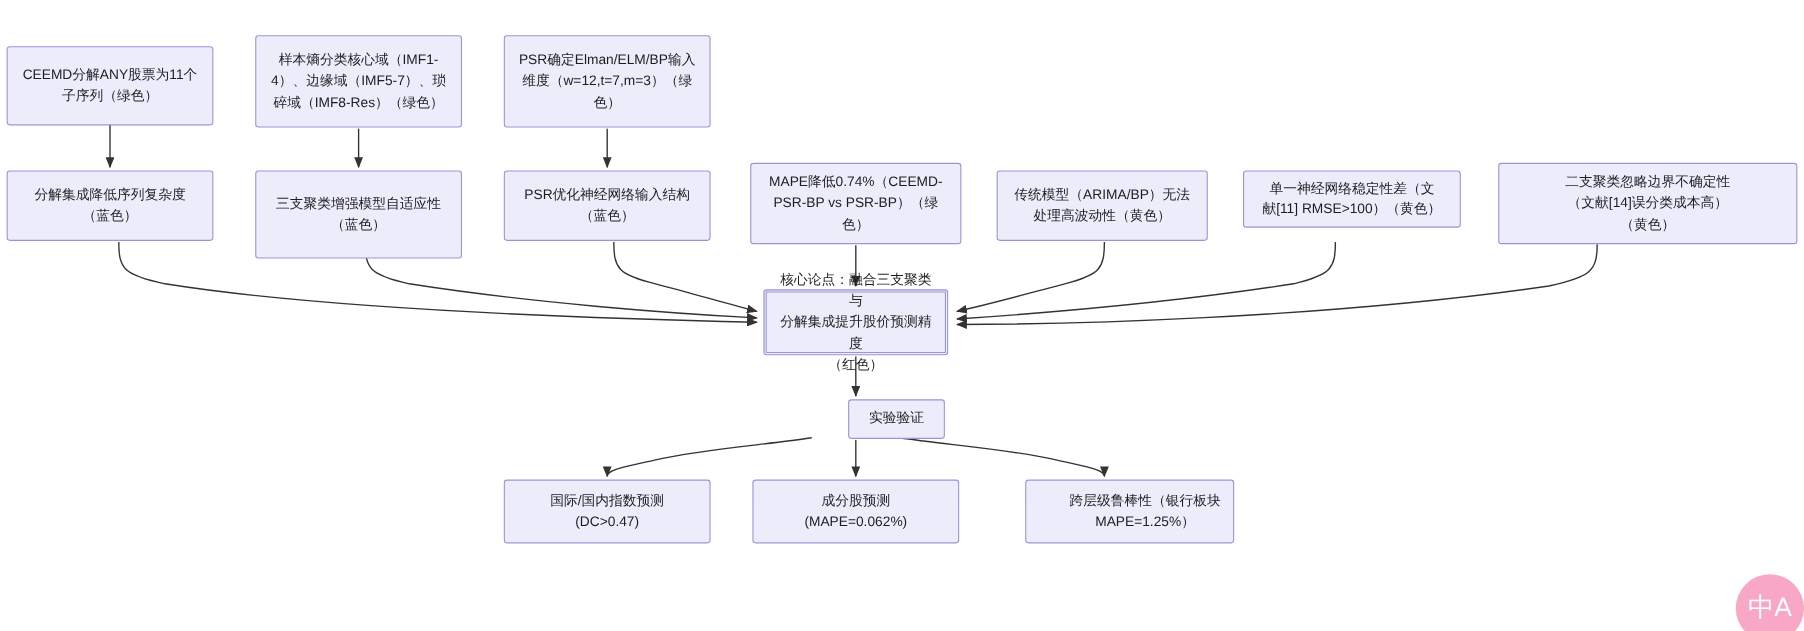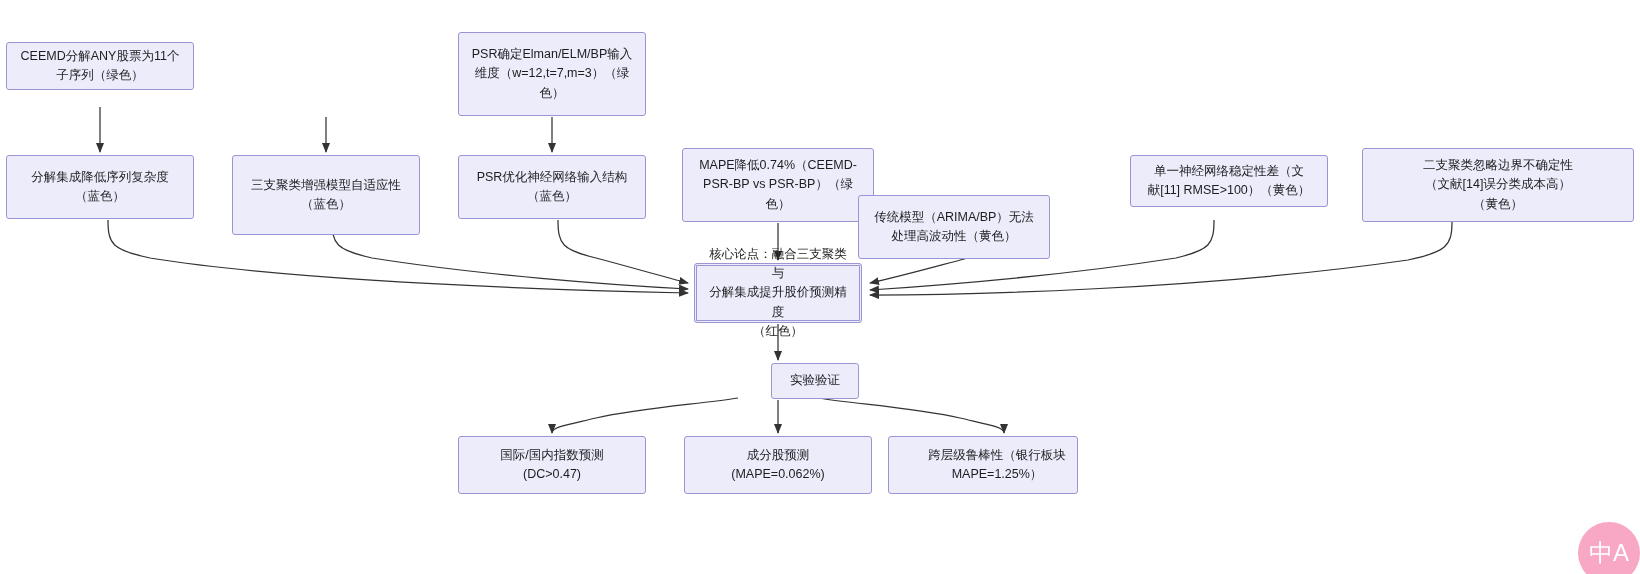--- a/index.html
+++ b/index.html
@@ -104,25 +104,30 @@
       <path d="M1452,222 C1452,246 1446,252 1408,260 C1200,290 960,295 870,295"></path>
 
       <path d="M778,324 L778,360"></path>
 
       <path d="M738,398 C700,404 640,408 596,418 C566,425 552,427 552,433"></path>
       <path d="M778,400 L778,433"></path>
       <path d="M818,398 C856,404 916,408 960,418 C990,425 1004,427 1004,433"></path>
     </g>
   </svg>
 
-  <div class="node" style="left:6px; top:42px; width:188px; height:48px;">
+  <div class="node" style="left:6px; top:42px; width:188px; height:72px;">
     <span class="txt">CEEMD分解ANY股票为11个
 子序列（绿色）</span>
   </div>
 
+  <div class="node" style="left:232px; top:32px; width:188px; height:84px;">
+    <span class="txt">样本熵分类核心域（IMF1-
+4）、边缘域（IMF5-7）、琐
+碎域（IMF8-Res）（绿色）</span>
+  </div>
 
   <div class="node" style="left:458px; top:32px; width:188px; height:84px;">
     <span class="txt">PSR确定Elman/ELM/BP输入
 维度（w=12,t=7,m=3）（绿
 色）</span>
   </div>
 
   <div class="node" style="left:6px; top:155px; width:188px; height:64px;">
     <span class="txt">分解集成降低序列复杂度
 （蓝色）</span>
@@ -137,21 +142,21 @@
     <span class="txt">PSR优化神经网络输入结构
 （蓝色）</span>
   </div>
 
   <div class="node" style="left:682px; top:148px; width:192px; height:74px;">
     <span class="txt">MAPE降低0.74%（CEEMD-
 PSR-BP vs PSR-BP）（绿
 色）</span>
   </div>
 
-  <div class="node" style="left:858px; top:155px; width:192px; height:64px;margin-top:40px;">
+  <div class="node" style="left:906px; top:155px; width:192px; height:64px;">
     <span class="txt">传统模型（ARIMA/BP）无法
 处理高波动性（黄色）</span>
   </div>
 
   <div class="node" style="left:1130px; top:155px; width:198px; height:52px;">
     <span class="txt">单一神经网络稳定性差（文
 献[11] RMSE&gt;100）（黄色）</span>
   </div>
 
   <div class="node" style="left:1362px; top:148px; width:272px; height:74px;">
@@ -173,21 +178,21 @@
   <div class="node" style="left:458px; top:436px; width:188px; height:58px;">
     <span class="txt">国际/国内指数预测
 (DC&gt;0.47)</span>
   </div>
 
   <div class="node" style="left:684px; top:436px; width:188px; height:58px;">
     <span class="txt">成分股预测
 (MAPE=0.062%)</span>
   </div>
 
-  <div class="node" style="left:888px; top:436px; width:190px; height:58px;padding-left:37px;">
+  <div class="node" style="left:932px; top:436px; width:190px; height:58px;padding-left:37px;">
     <span class="txt">跨层级鲁棒性（银行板块
 MAPE=1.25%）</span>
   </div>
 
   <div class="watermark" style="left:1578px; top:522px;">
     <span class="wm-inner">中A</span>
   </div>
 
 </div>
 

